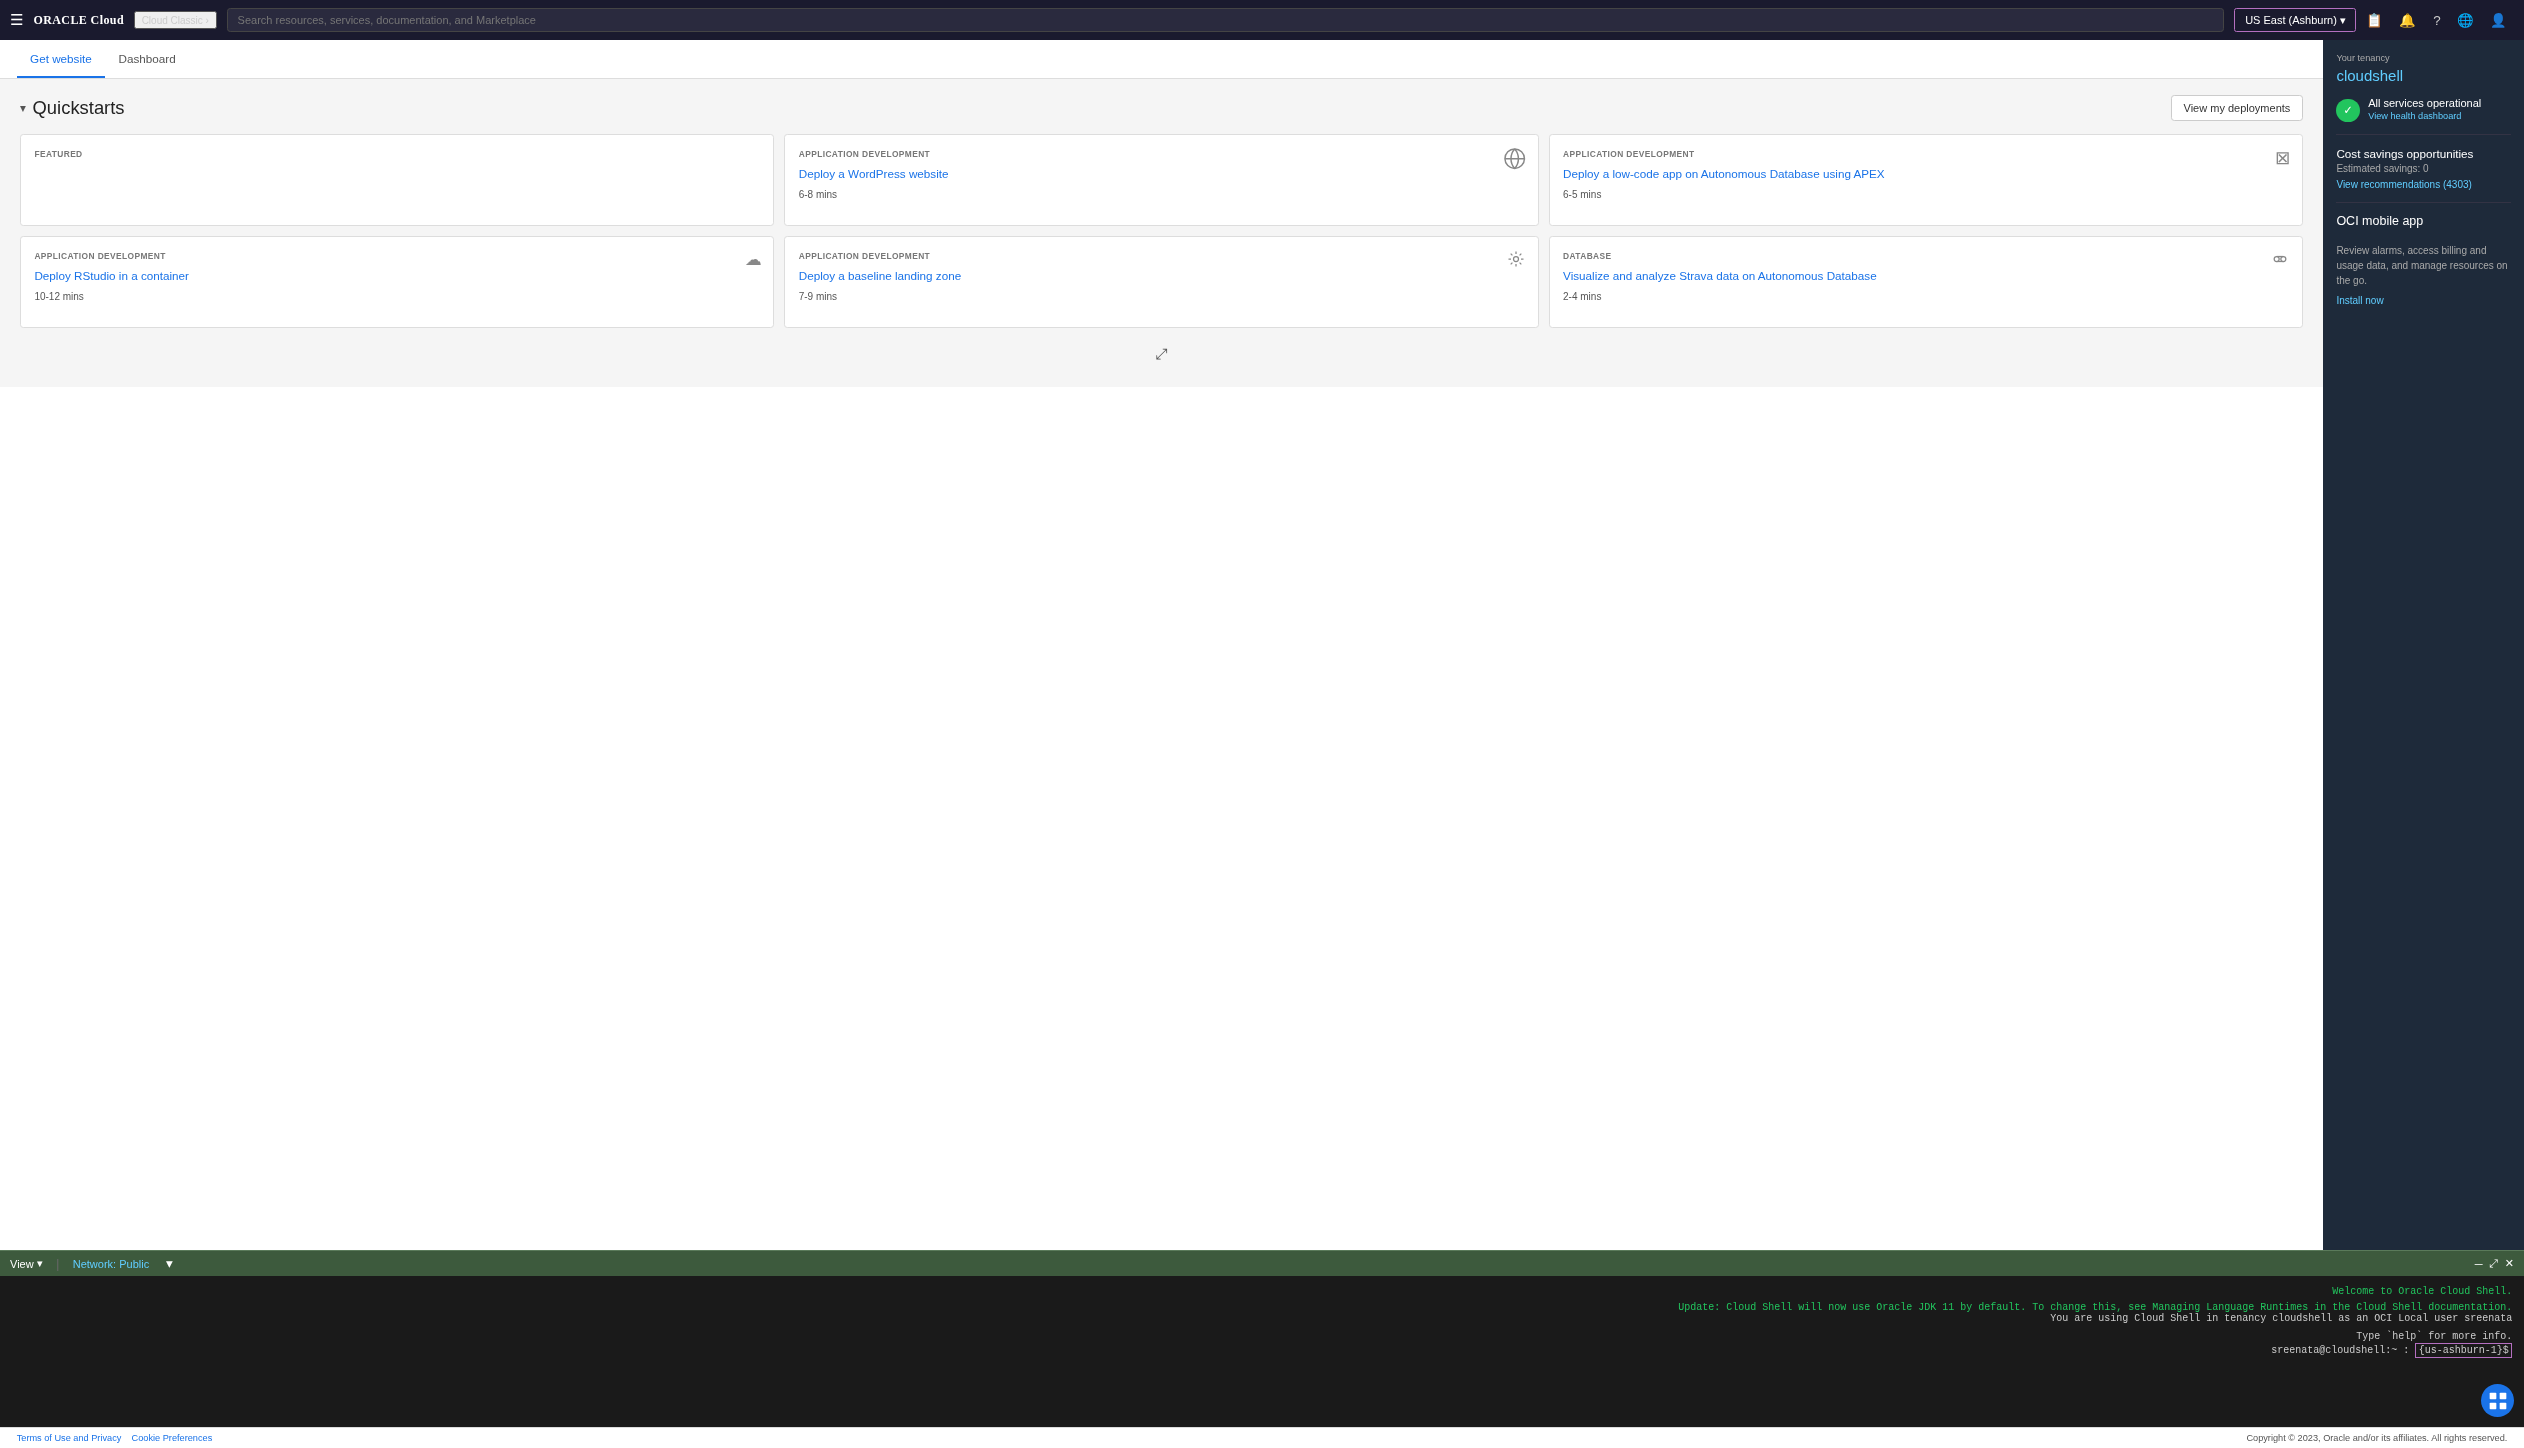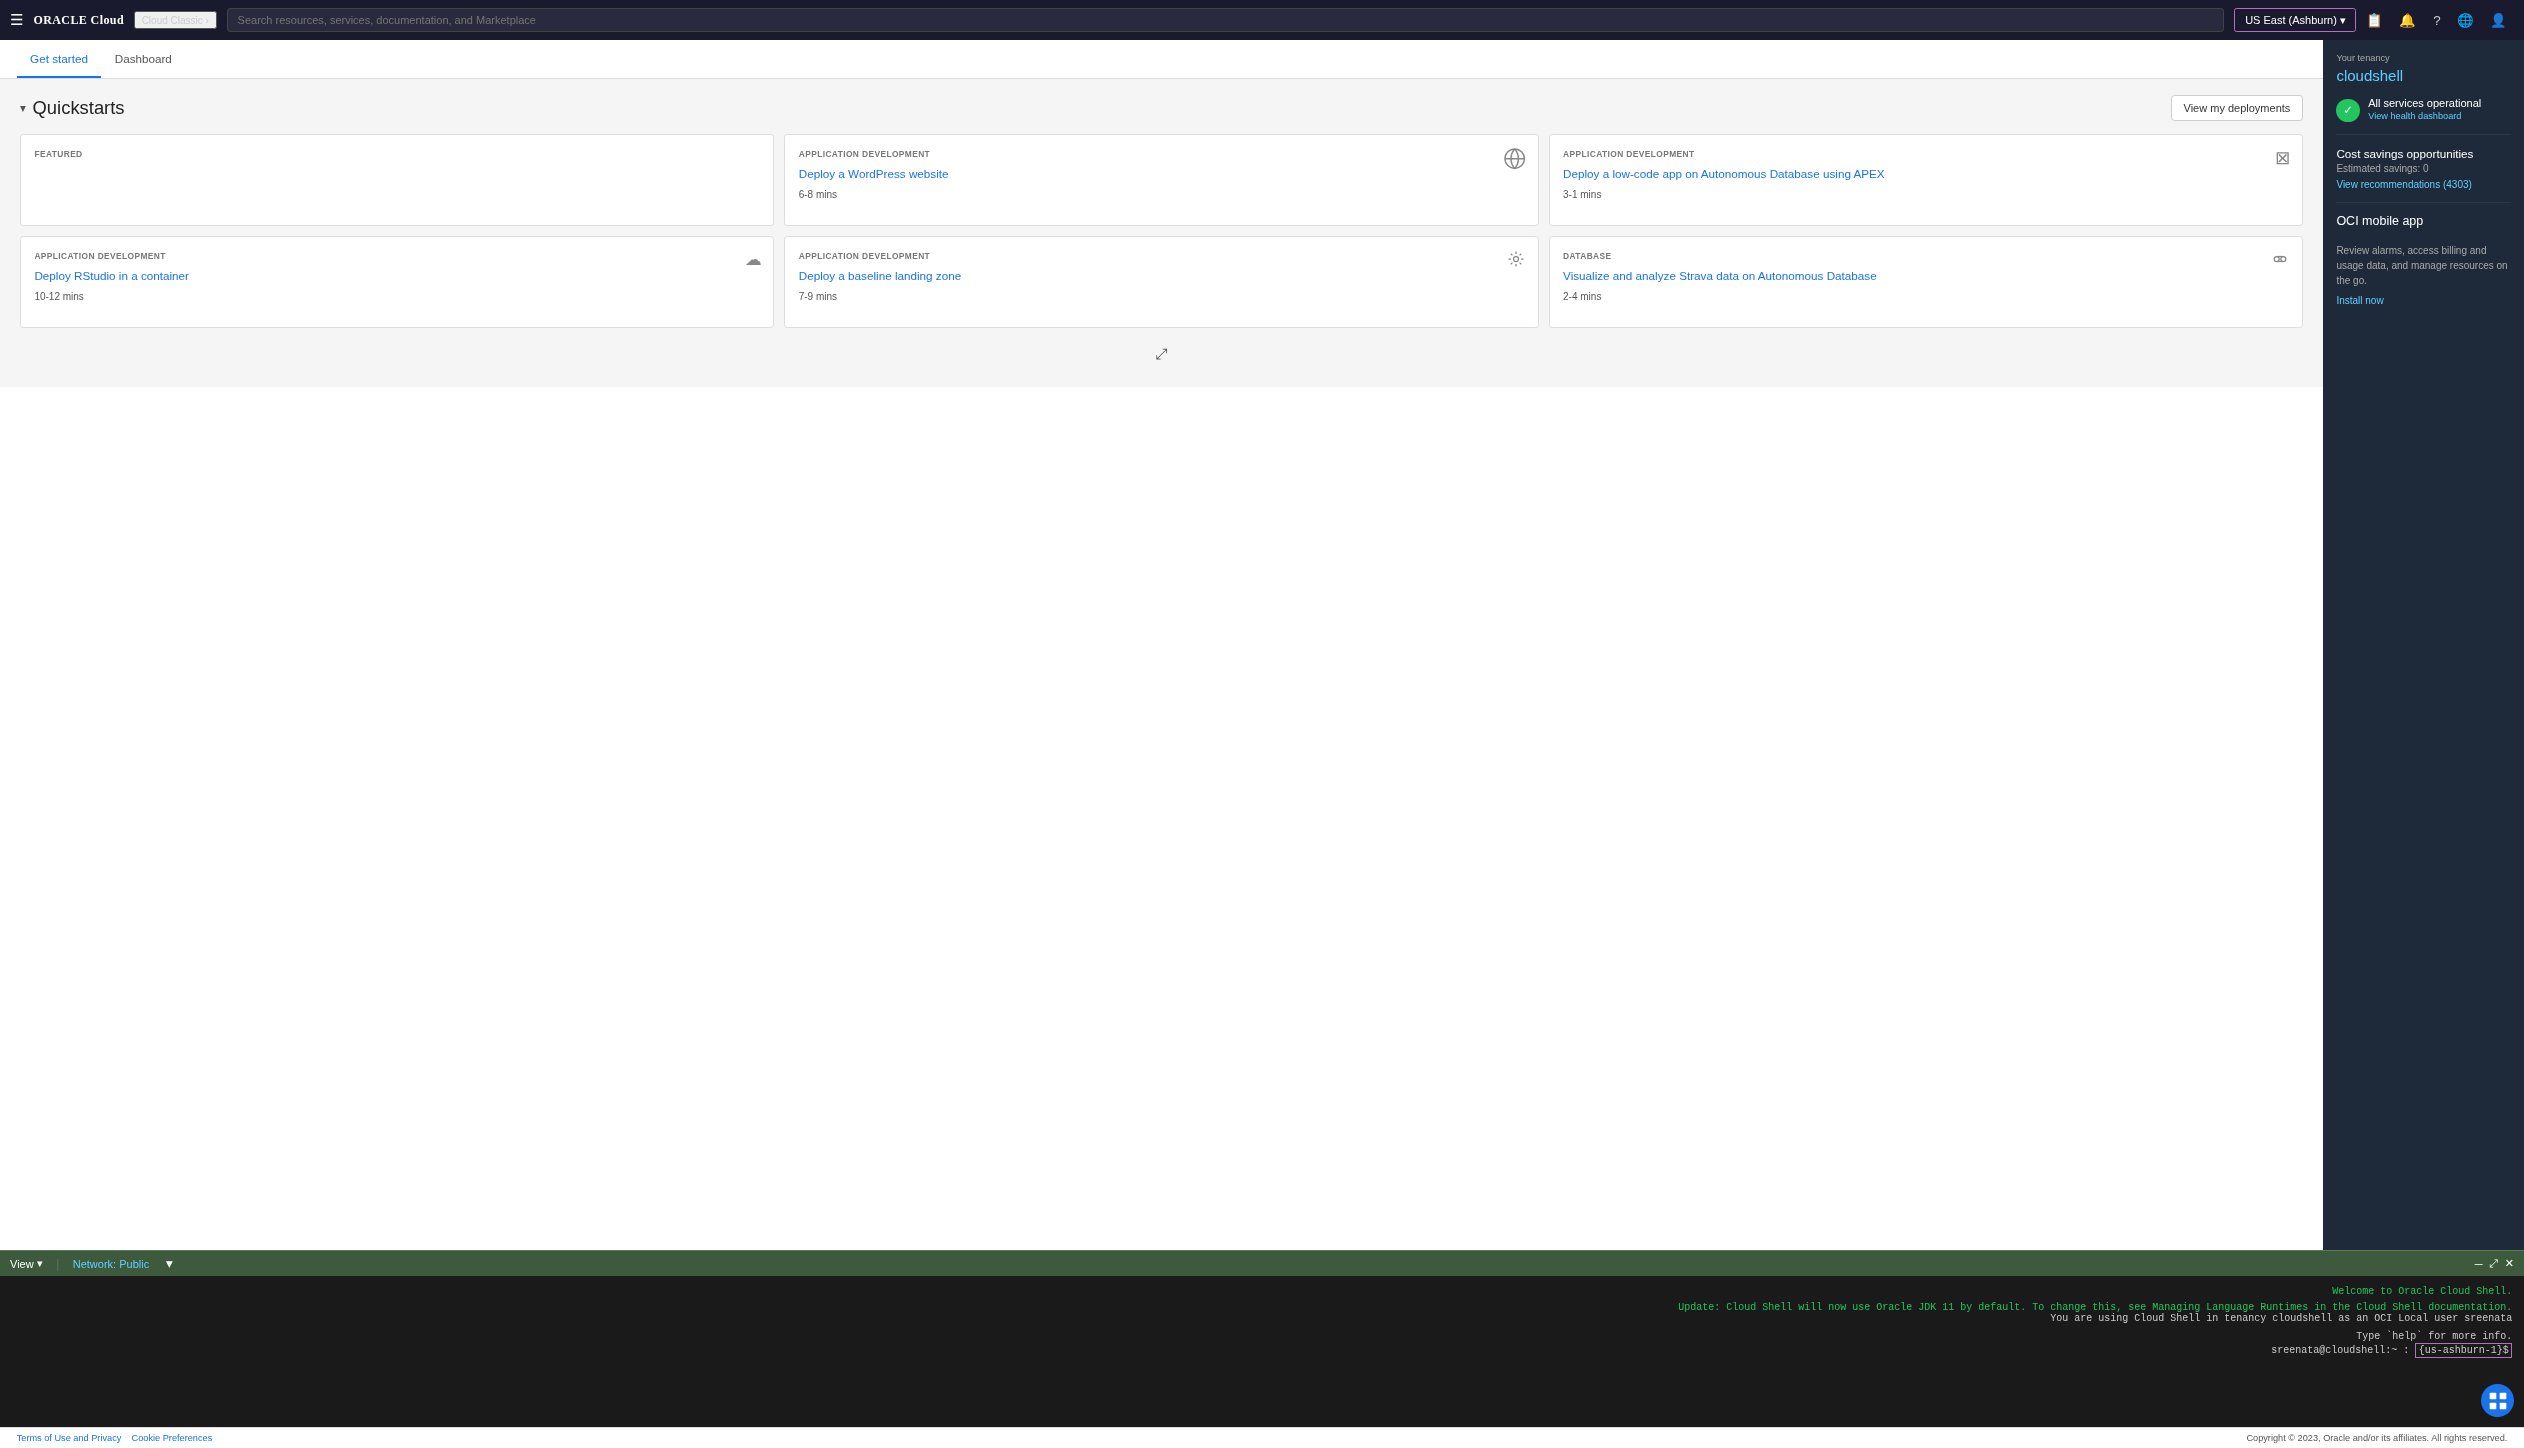--- a/index.html
+++ b/index.html
@@ -349,21 +349,21 @@
     <button class="nav-icon-btn">🌐</button>
     <button class="nav-icon-btn">👤</button>
   </div>
 </div>
 
 <div class="content-area">
 
   <div class="main-content">
 
     <div class="tabs-bar">
-      <div class="tab active">Get started</div>
+      <div class="tab active">Get website</div>
       <div class="tab">Dashboard</div>
     </div>
 
     <div class="quickstarts-section">
       <div class="quickstarts-header">
         <div class="quickstarts-title">
           <span class="collapse-icon">▾</span>
           <span>Quickstarts</span>
         </div>
         <button class="view-deployments-btn">View my deployments</button>
@@ -383,21 +383,21 @@
             <svg width="23.4" height="23.4" viewBox="0 0 24 24" fill="none" stroke="#888" stroke-width="1.5">
               <circle cx="12" cy="12" r="10"></circle>
               <path d="M2 12h20M12 2a15 15 0 0 1 0 20M12 2a15 15 0 0 0 0 20"></path>
             </svg>
           </div>
         </div>
 
         <div class="card">
           <div class="card-category">APPLICATION DEVELOPMENT</div>
           <div class="card-title">Deploy a low-code app on Autonomous Database using APEX</div>
-          <div class="card-time">3-1 mins</div>
+          <div class="card-time">6-5 mins</div>
           <div class="card-icon" style="color:#888;font-size:18.4px;">⊠</div>
         </div>
       </div>
 
       <div class="cards-grid">
 
         <div class="card">
           <div class="card-category">APPLICATION DEVELOPMENT</div>
           <div class="card-title">Deploy RStudio in a container</div>
           <div class="card-time">10-12 mins</div>

